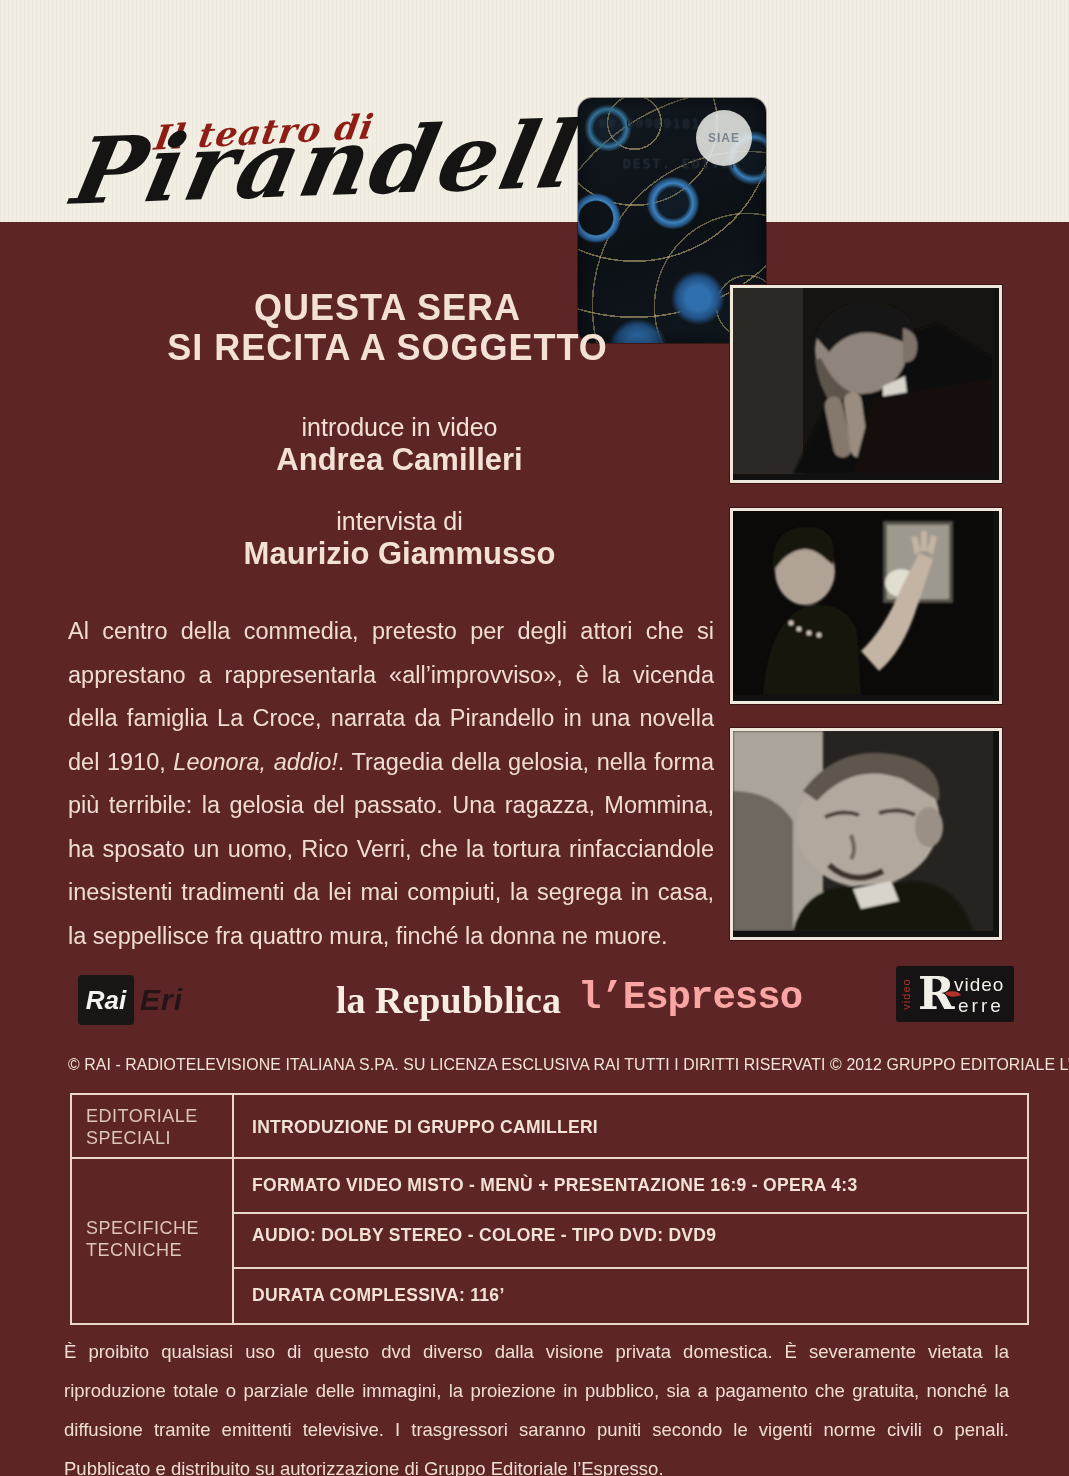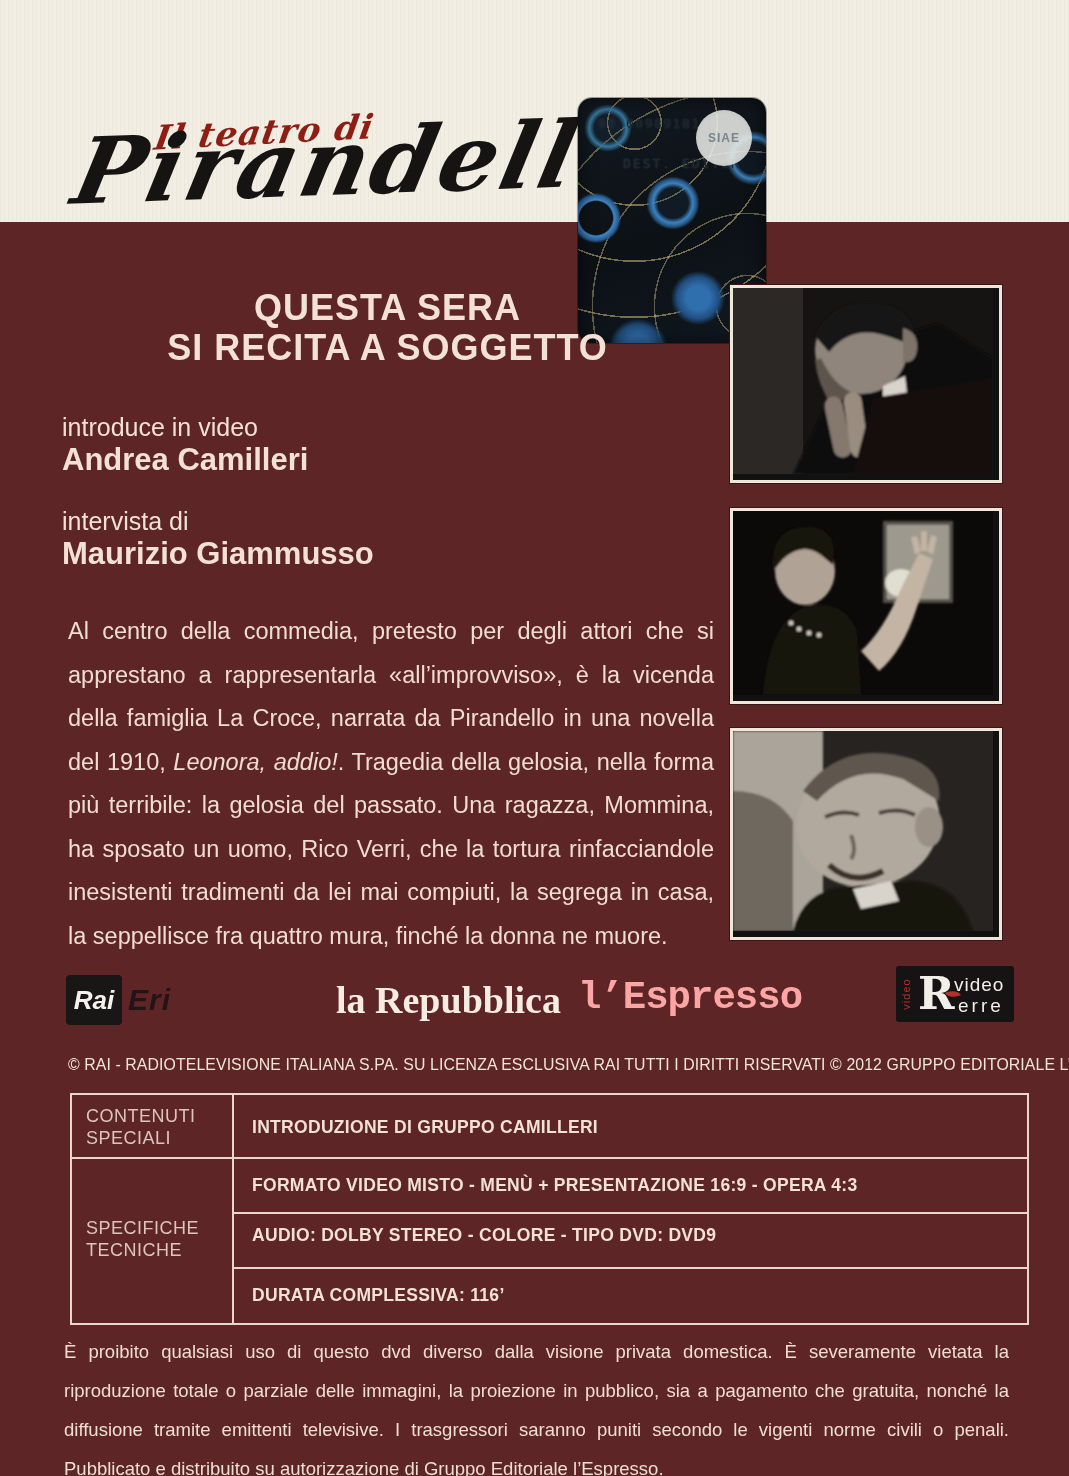--- a/index.html
+++ b/index.html
@@ -55,38 +55,38 @@
   }
   .sticker .seal{
     position:absolute;right:14px;top:12px;width:56px;height:56px;border-radius:50%;
     background:radial-gradient(circle,#e7e9e4 0 60%,#cfd4cc 100%);opacity:.88;
     display:flex;align-items:center;justify-content:center;
     font-size:12px;color:#8a949c;letter-spacing:1px;font-weight:bold;
   }
   
   .title-block{position:absolute;left:60px;top:288px;width:655px;text-align:center;color:#f3e1d6;}
   .title-line{font-weight:bold;font-size:36px;line-height:40px;letter-spacing:1px;}
-  .credits{position:absolute;left:62px;top:412px;width:655px;text-align:left;color:#f3e1d6;}
+  .credits{position:absolute;left:72px;top:412px;width:655px;text-align:center;color:#f3e1d6;}
   .cred-label{font-size:25px;line-height:30px;}
   .cred-name{font-size:31px;line-height:36px;font-weight:bold;}
   .cred-gap{height:28px;}
   .synopsis{
     position:absolute;left:68px;top:610px;width:646px;
     color:#f0ddd2;font-size:23.5px;line-height:43.5px;text-align:justify;
   }
   .synopsis i{font-style:italic;}
   
   .photo{position:absolute;left:730px;width:266px;background:#111;
     border:3px solid #efe7da;box-shadow:0 0 0 1px #3a1416;}
   .photo svg{display:block;}
   .ph1{top:285px;height:192px;}
   .ph2{top:508px;height:190px;}
   .ph3{top:728px;height:206px;}
   
-  .rai-eri{position:absolute;left:66px;top:975px;height:62px;}
+  .rai-eri{position:absolute;left:78px;top:975px;height:62px;}
   .rai-box{
     display:inline-block;width:56px;height:50px;background:#191716;border-radius:4px;
     color:#f5f2ee;font-weight:bold;font-style:italic;font-size:26px;
     text-align:center;line-height:50px;vertical-align:middle;
   }
   .eri-word{
     display:inline-block;margin-left:6px;vertical-align:middle;
     color:#241417;font-weight:bold;font-size:30px;letter-spacing:1px;
     font-style:italic;
   }
@@ -263,21 +263,21 @@
   </div>
 
   <div class="copyright"><span>© RAI - RADIOTELEVISIONE ITALIANA S.PA. SU LICENZA ESCLUSIVA RAI  TUTTI I DIRITTI RISERVATI © 2012 GRUPPO EDITORIALE L’ESPRESSO S.P.A.</span></div>
 
   <div class="specs">
     <div class="col-div"></div>
     <div class="row-div-full" style="top:62px;"></div>
     <div class="row-div-right" style="top:117px;"></div>
     <div class="row-div-right" style="top:172px;"></div>
 
-    <div class="group-label" style="top:10px;">CONTENUTI SPECIALI</div>
+    <div class="group-label" style="top:10px;">EDITORIALE SPECIALI</div>
     <div class="spec-item" style="top:22px;">INTRODUZIONE DI GRUPPO CAMILLERI</div>
 
     <div class="group-label" style="top:122px;">SPECIFICHE TECNICHE</div>
     <div class="spec-item" style="top:80px;">FORMATO VIDEO MISTO - MENÙ + PRESENTAZIONE 16:9  - OPERA  4:3</div>
     <div class="spec-item" style="top:130px;">AUDIO: DOLBY STEREO - COLORE - TIPO DVD: DVD9</div>
     <div class="spec-item" style="top:190px;">DURATA COMPLESSIVA: 116’</div>
   </div>
 
   <div class="legal">È proibito qualsiasi uso di questo dvd diverso dalla visione privata domestica. È severamente vietata la riproduzione totale o parziale delle immagini, la proiezione in pubblico, sia a pagamento che gratuita, nonché la diffusione  tramite emittenti televisive. I trasgressori saranno puniti secondo le vigenti norme civili o penali. Pubblicato e distribuito su autorizzazione di Gruppo Editoriale l’Espresso.</div>
 

